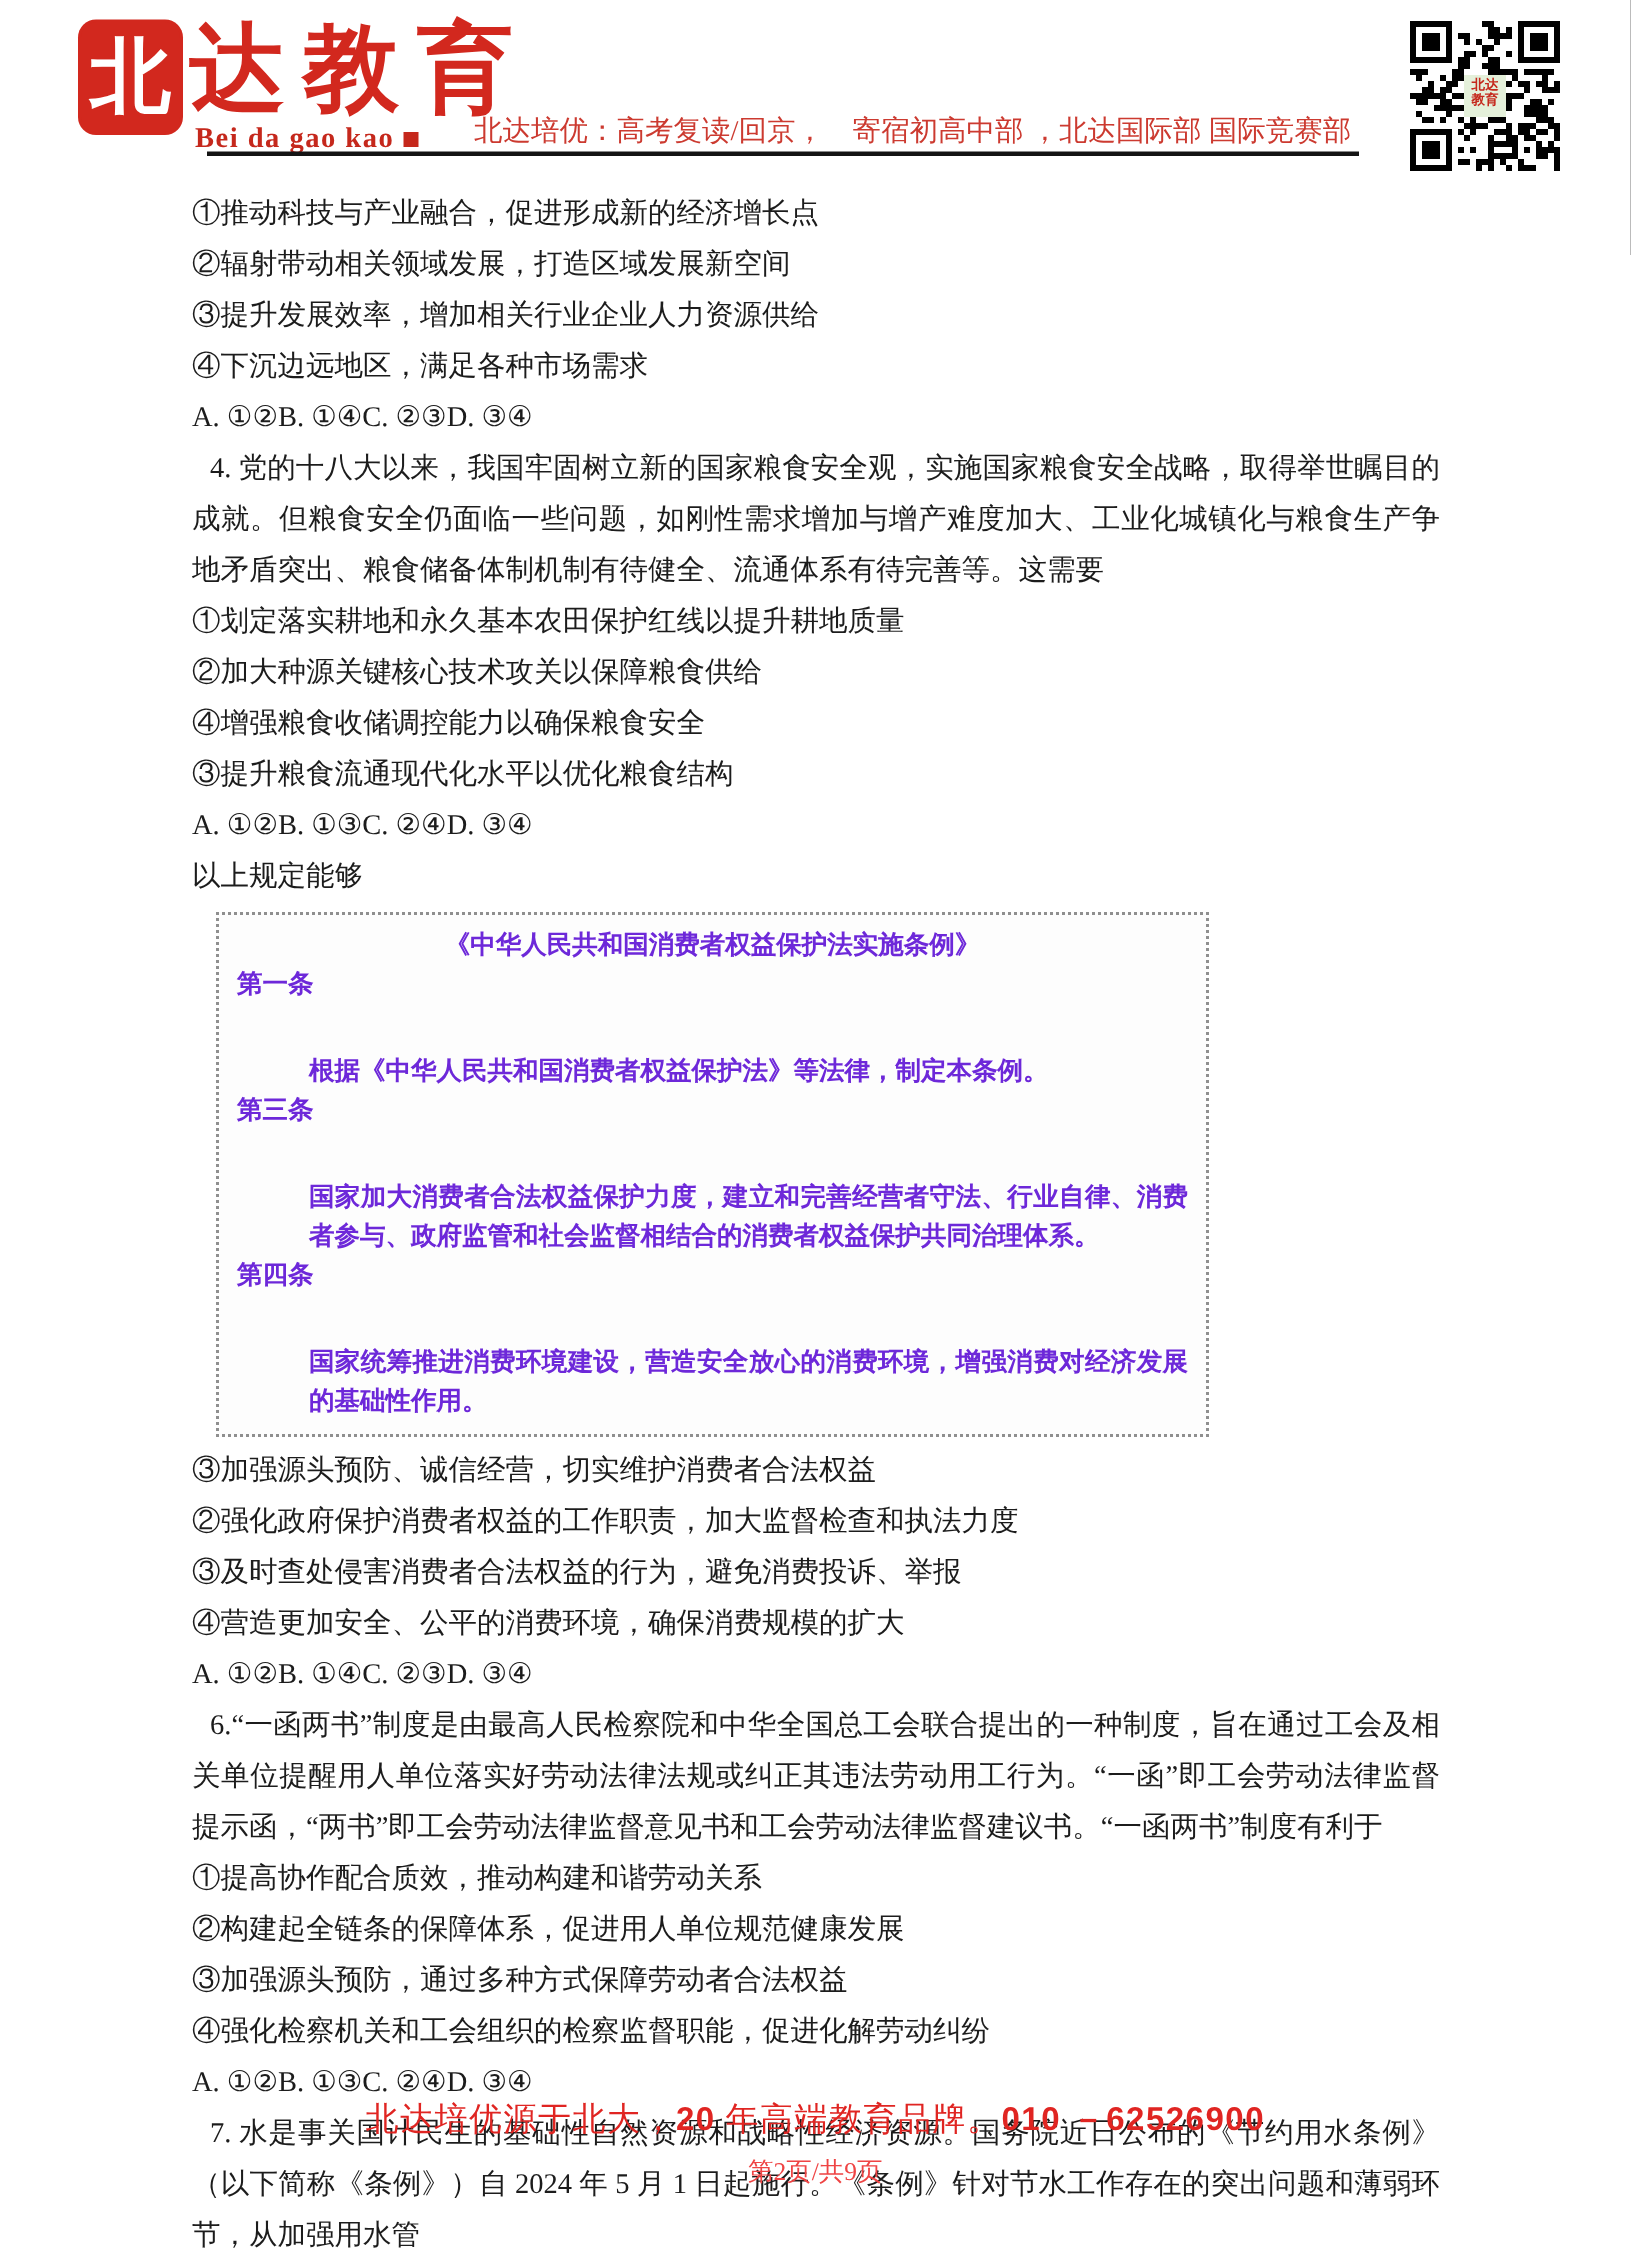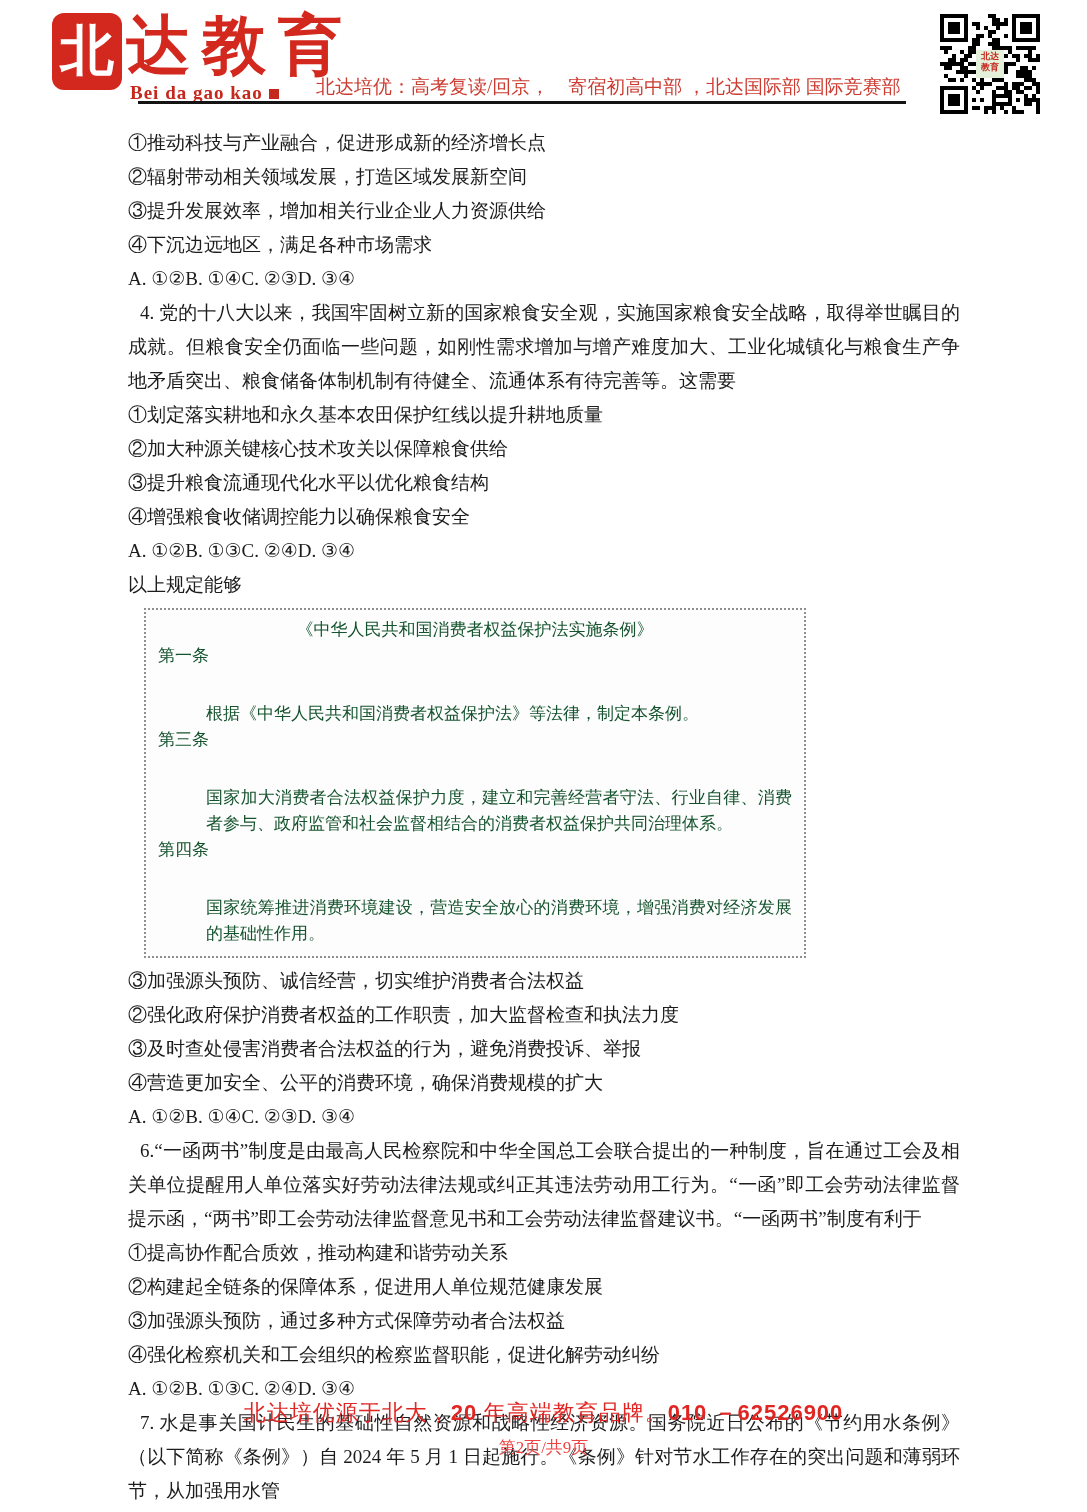--- a/index.html
+++ b/index.html
@@ -45,21 +45,21 @@
   }
   .content p { margin:0; }
   .stem { text-align:justify; text-indent:12px; }
 
   
   .law-box {
     box-sizing:border-box; width:662px; margin:6px 0 6px 16px;
     border:2px dotted #8f8f8f; background:#fdfdfd;
     padding:7px 12px 9px 12px;
     font-family:"Liberation Sans","DejaVu Sans",sans-serif;
-    font-size:17px; line-height:26px; font-weight:normal; color:#14532d;
+    font-size:17px; line-height:26px; font-weight:bold; color:#6d28d9;
   }
   .law-box .box-title { text-align:center; }
   .law-article { display:flex;flex-direction:column; }
   .law-article .label { flex:0 0 58px; margin-right:8px; }
   .law-article .text { flex:1; text-align:justify;margin-left:48px; }
 
   
   .footer-promo {
     position:absolute; top:1398px; left:0; width:100%; text-align:center;
     color:#e02522; font-size:22px; letter-spacing:1px;
@@ -281,22 +281,22 @@
   <div class="content">
     <p>①推动科技与产业融合，促进形成新的经济增长点</p>
     <p>②辐射带动相关领域发展，打造区域发展新空间</p>
     <p>③提升发展效率，增加相关行业企业人力资源供给</p>
     <p>④下沉边远地区，满足各种市场需求</p>
     <p>A. ①②B. ①④C. ②③D. ③④</p>
 
     <p class="stem">4. 党的十八大以来，我国牢固树立新的国家粮食安全观，实施国家粮食安全战略，取得举世瞩目的成就。但粮食安全仍面临一些问题，如刚性需求增加与增产难度加大、工业化城镇化与粮食生产争地矛盾突出、粮食储备体制机制有待健全、流通体系有待完善等。这需要</p>
     <p>①划定落实耕地和永久基本农田保护红线以提升耕地质量</p>
     <p>②加大种源关键核心技术攻关以保障粮食供给</p>
+    <p>④增强粮食收储调控能力以确保粮食安全</p>
     <p>③提升粮食流通现代化水平以优化粮食结构</p>
-    <p>④增强粮食收储调控能力以确保粮食安全</p>
     <p>A. ①②B. ①③C. ②④D. ③④</p>
 
     <p>以上规定能够</p>
 
     <div class="law-box">
       <div class="box-title">《中华人民共和国消费者权益保护法实施条例》</div>
       <div class="law-article">
         <span class="label">第一条</span>
         <span class="text">根据《中华人民共和国消费者权益保护法》等法律，制定本条例。</span>
       </div>

